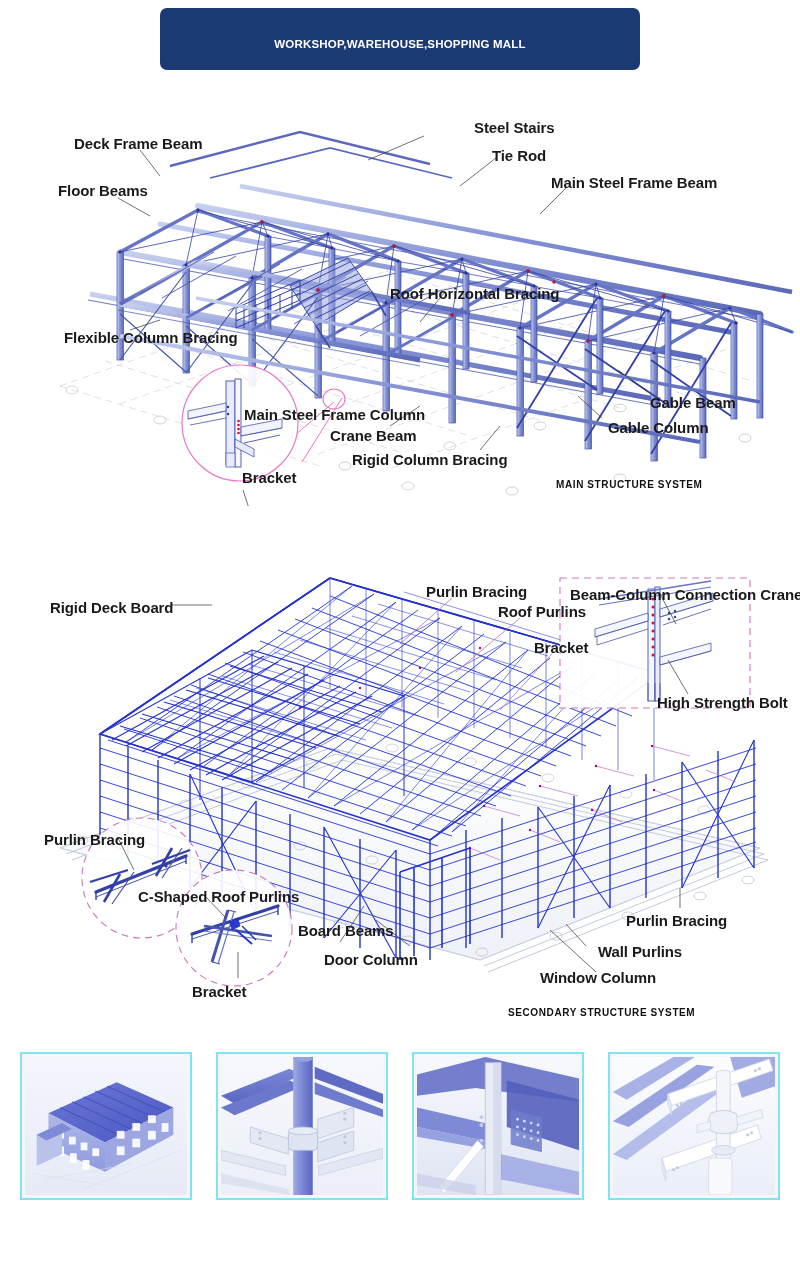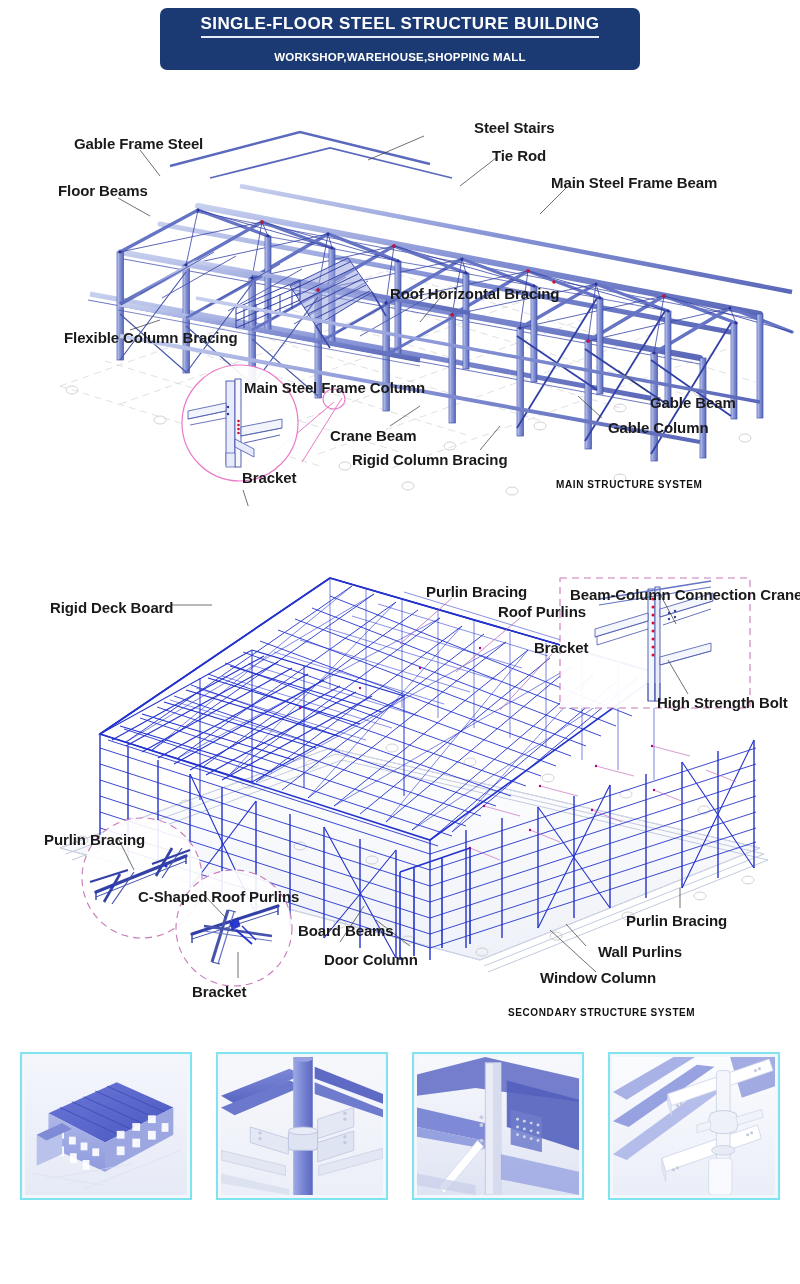--- a/index.html
+++ b/index.html
@@ -72,21 +72,20 @@
     padding:3px;
     overflow:hidden;
   }
   .thumb-inner{ width:100%; height:100%; position:relative; overflow:hidden; }
   .thumb-inner svg{ display:block; width:100%; height:100%; }
 </style>
 </head>
 <body>
 
 <div class="banner">
-  <div class="banner-title">SINGLE-FLOOR STEEL STRUCTURE BUILDING</div>
   <div class="banner-sub">WORKSHOP,WAREHOUSE,SHOPPING MALL</div>
 </div>
 
 <div class="figure" id="fig-main">
   <svg viewBox="0 0 800 420" preserveAspectRatio="none">
     <defs>
       <linearGradient id="colGrad" x1="0" y1="0" x2="1" y2="0">
         <stop offset="0%" stop-color="#cfd6f2"></stop>
         <stop offset="40%" stop-color="#8c9adb"></stop>
         <stop offset="100%" stop-color="#5a68b8"></stop>
@@ -370,28 +369,28 @@
       <path d="M445 206 L420 236"></path>
       <path d="M390 340 L420 320"></path>
       <path d="M480 364 L500 340"></path>
       <path d="M648 306 L618 284"></path>
       <path d="M602 332 L578 310"></path>
     </g>
   </svg>
 </div>
 
 <div>
-  <div class="lbl" style="left:74px;  top:136px;">Gable Frame Steel</div>
+  <div class="lbl" style="left:74px;  top:136px;">Deck Frame Beam</div>
   <div class="lbl" style="left:58px;  top:183px;">Floor Beams</div>
   <div class="lbl" style="left:64px;  top:330px;">Flexible Column Bracing</div>
   <div class="lbl" style="left:474px; top:120px;">Steel Stairs</div>
   <div class="lbl" style="left:492px; top:148px;">Tie Rod</div>
   <div class="lbl" style="left:551px; top:175px;">Main Steel Frame Beam</div>
   <div class="lbl" style="left:390px; top:286px;">Roof Horizontal Bracing</div>
-  <div class="lbl" style="left:244px; top:380px;">Main Steel Frame Column</div>
+  <div class="lbl" style="left:244px; top:407px;">Main Steel Frame Column</div>
   <div class="lbl" style="left:330px; top:428px;">Crane Beam</div>
   <div class="lbl" style="left:352px; top:452px;">Rigid Column Bracing</div>
   <div class="lbl" style="left:242px; top:470px;">Bracket</div>
   <div class="lbl" style="left:650px; top:395px;">Gable Beam</div>
   <div class="lbl" style="left:608px; top:420px;text-align:right;">Gable Column</div>
 </div>
 
 <div class="section-caption" id="cap-main">MAIN  STRUCTURE  SYSTEM</div>
 
 <div class="figure" id="fig-secondary">

